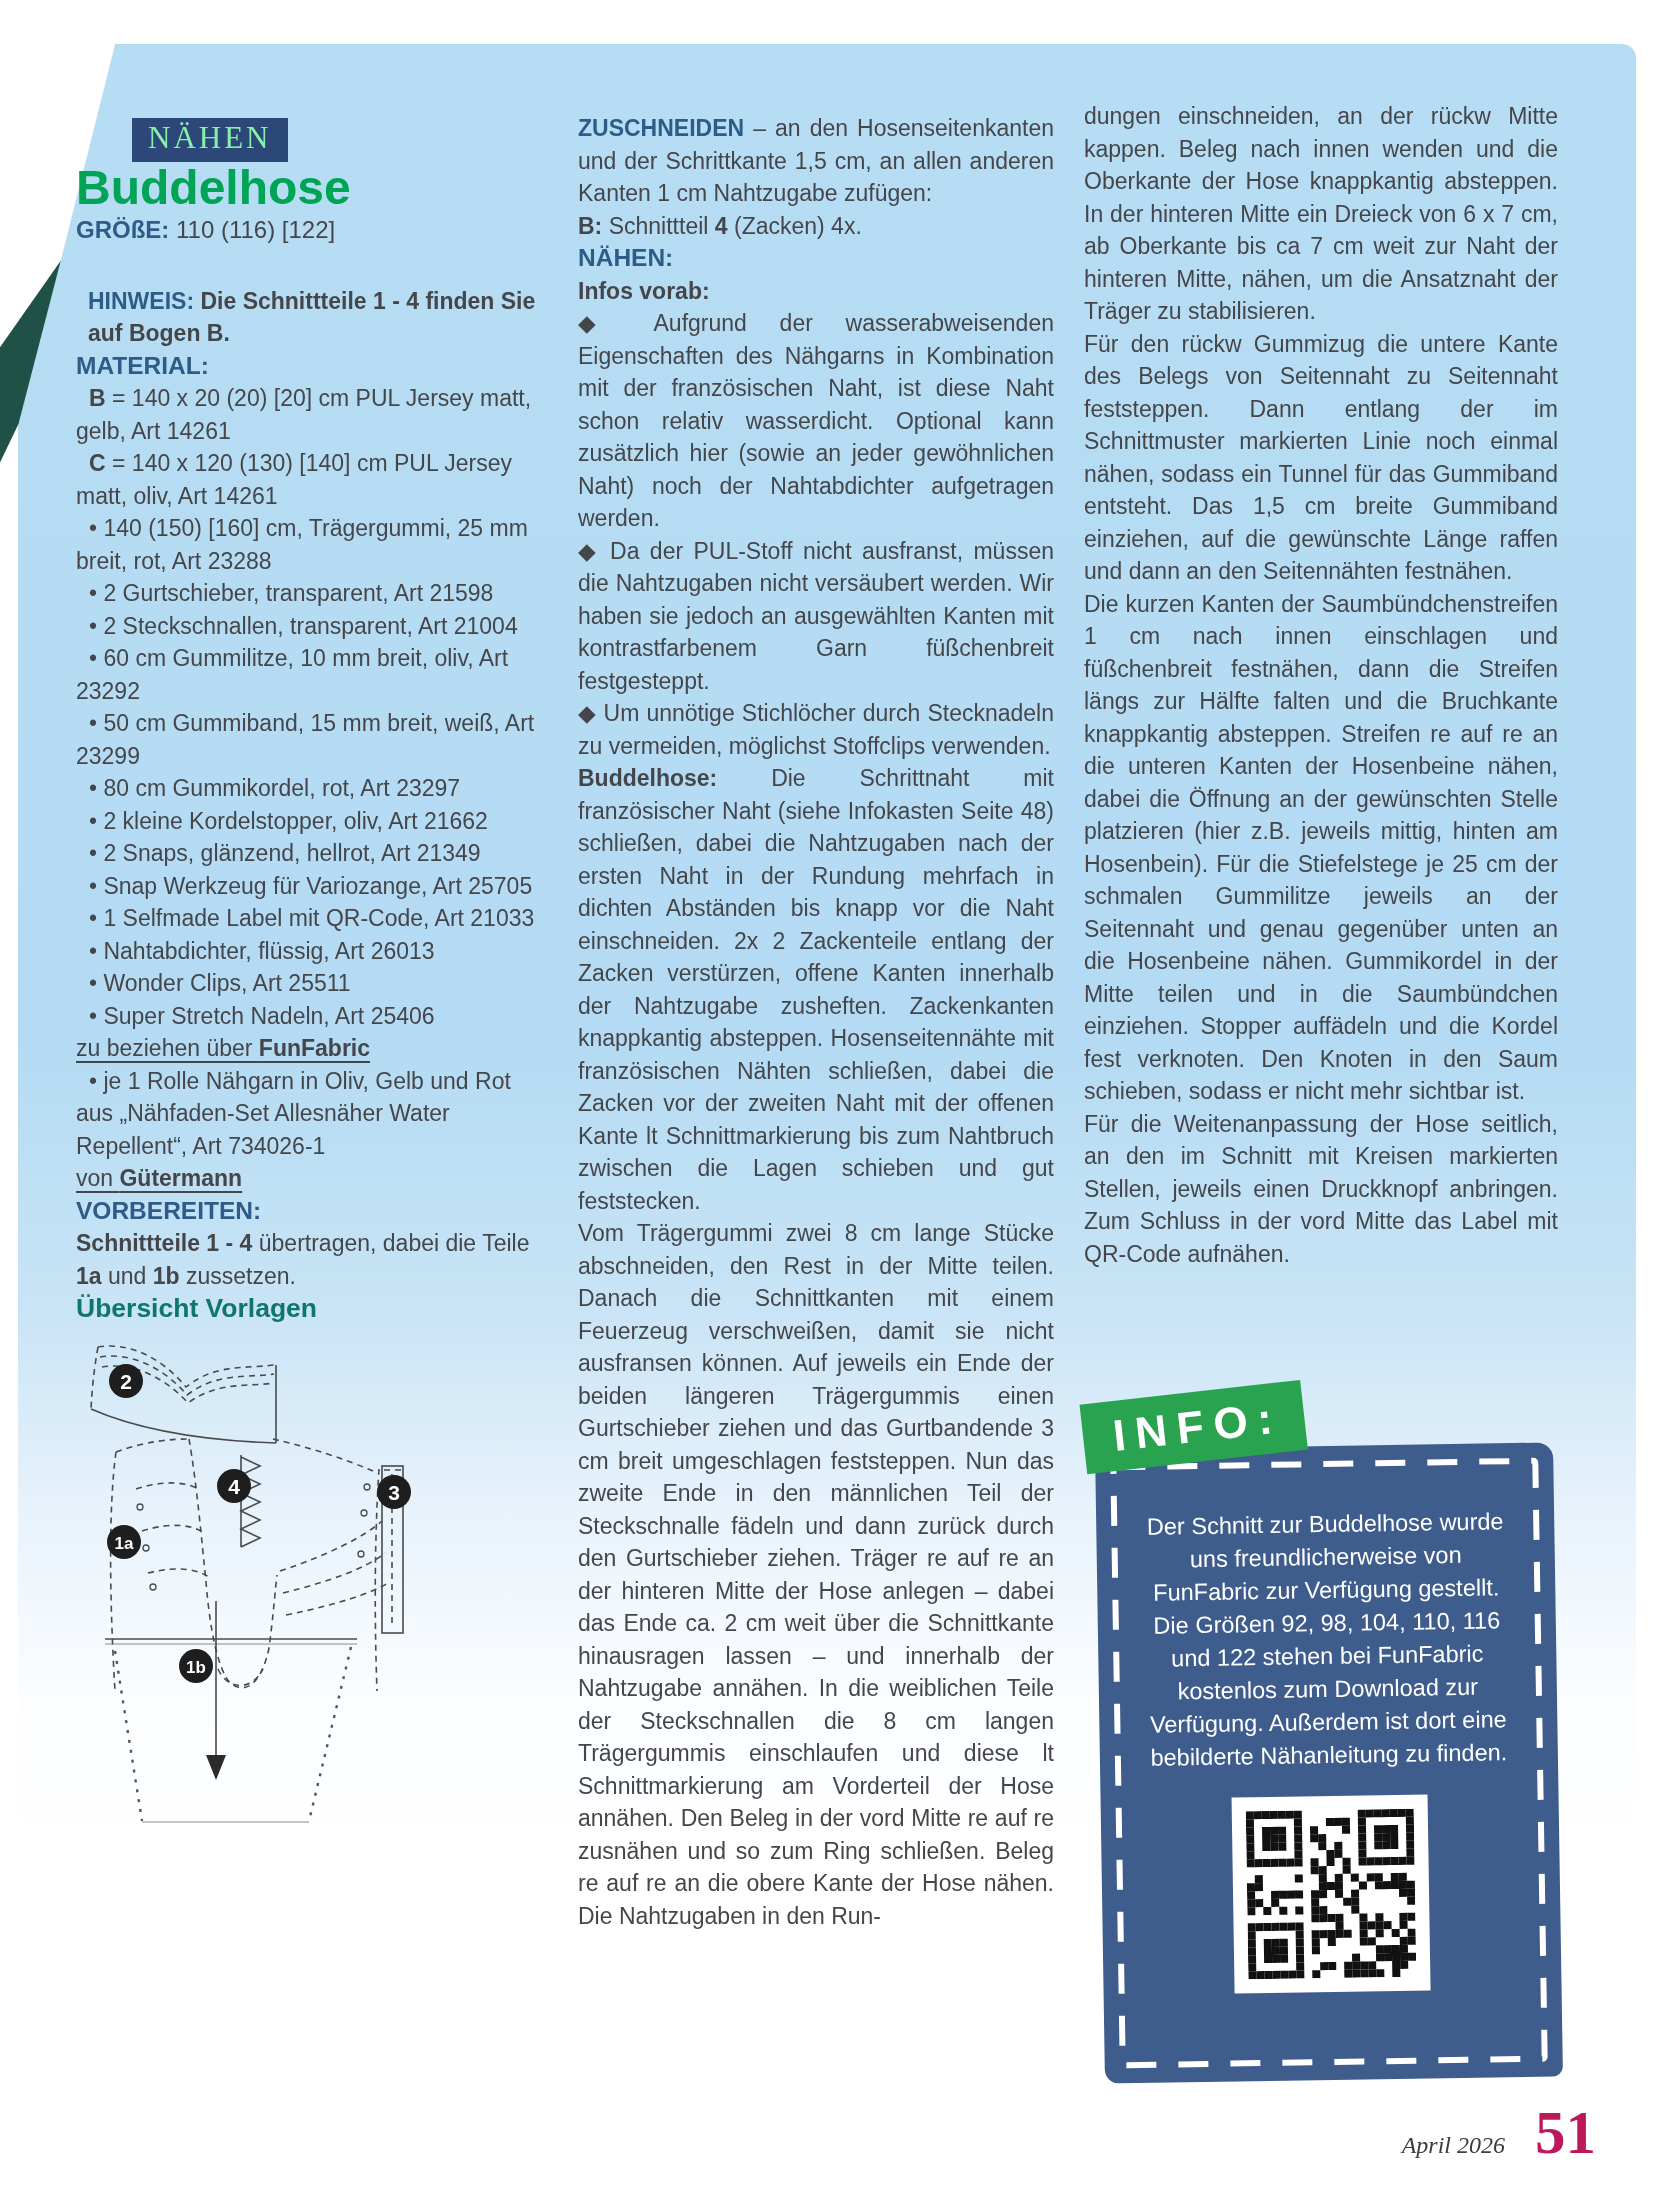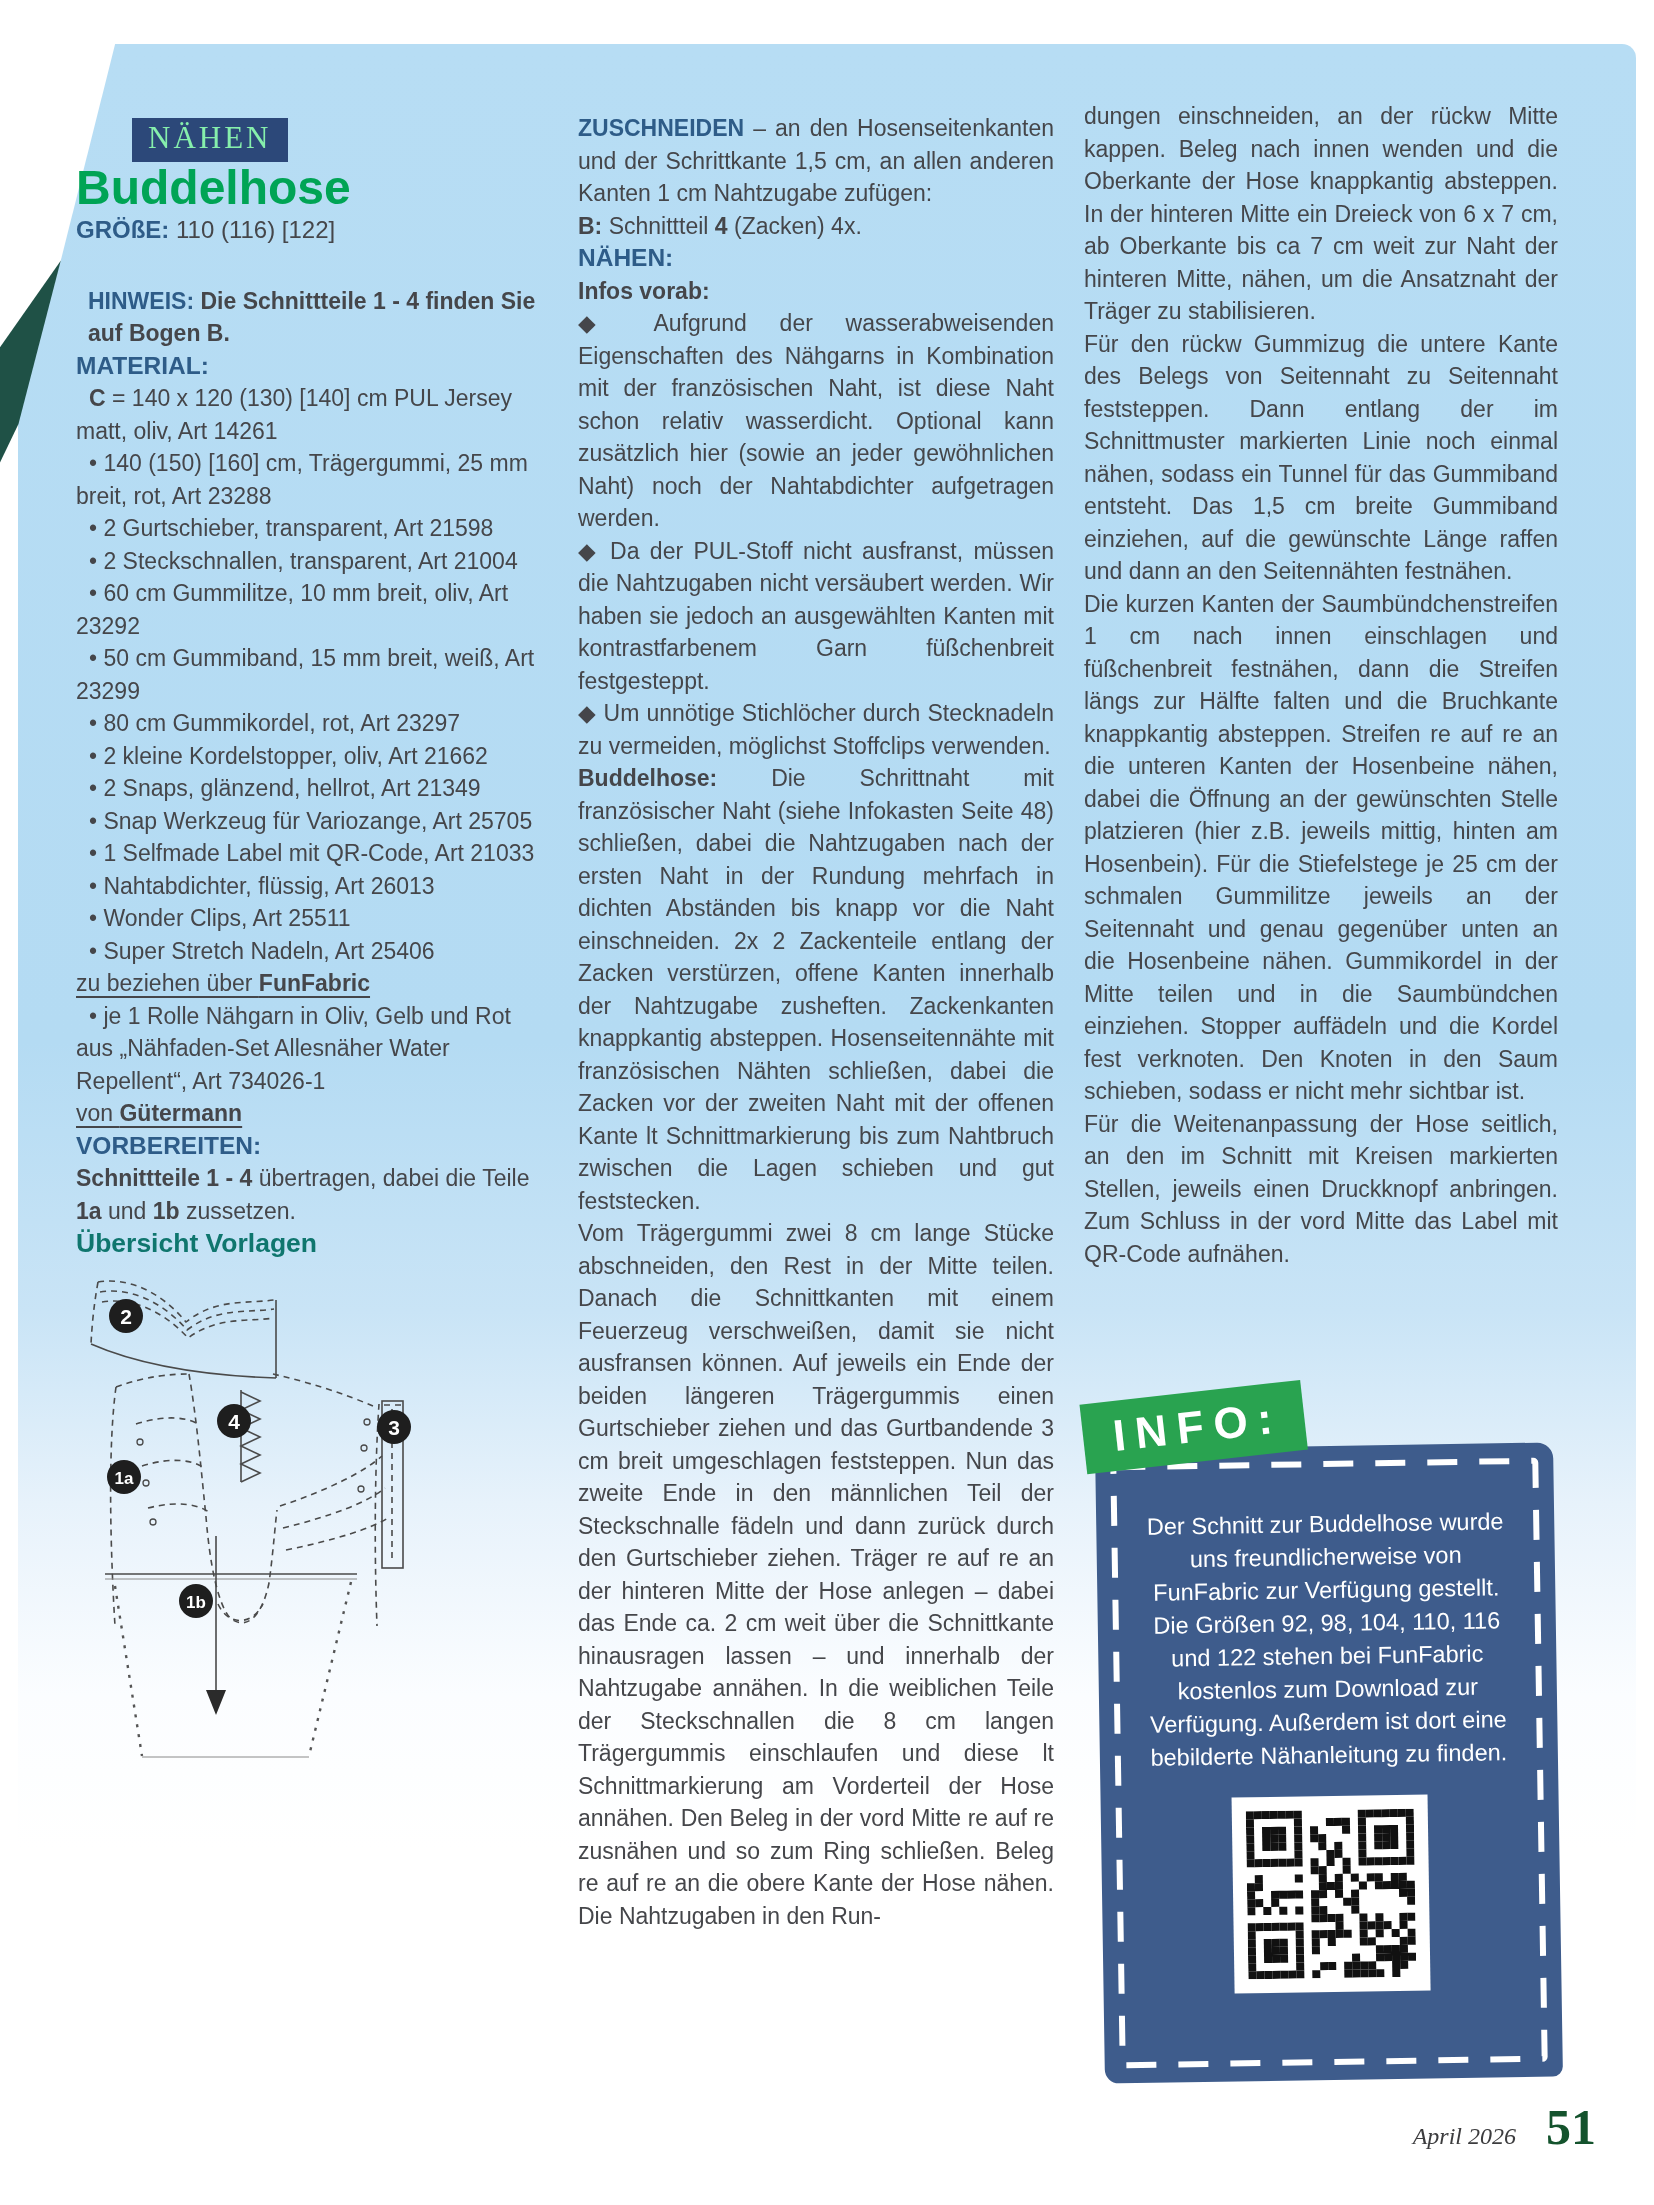--- a/index.html
+++ b/index.html
@@ -66,21 +66,21 @@
   .info-badge{position:absolute;left:-12px;top:-56px;transform:rotate(-5.5deg);
     background:var(--info-green);color:#ffffff;font-weight:700;font-size:44px;
     letter-spacing:10px;padding:10px 22px 10px 30px;}
   .info-inner{position:relative;padding:62px 40px 0;text-align:center;color:#ffffff;}
   .info-inner p{font-size:23.5px;line-height:33px;margin:0;}
   .qr-box{width:196px;height:196px;background:#ffffff;margin:24px auto 0;
     display:flex;align-items:center;justify-content:center;}
   
   .footer{position:absolute;right:58px;top:2098px;display:flex;align-items:baseline;gap:30px;}
   .footer .issue{font-family:"Liberation Serif", serif;font-style:italic;font-size:24px;color:#3c3c3e;}
-  .footer .pageno{font-family:"Liberation Serif", serif;font-weight:700;font-size:50px;color:#14532d;}
+  .footer .pageno{font-family:"Liberation Serif", serif;font-weight:700;font-size:61px;color:#be185d;}
 </style>
 </head>
 <body>
 
 <div class="bg-panel"></div>
 
 <div class="corner-box">
   <div class="corner-green"></div>
   <div class="corner-white"></div>
 </div>
@@ -88,20 +88,21 @@
 <div class="col" id="col1">
   <span class="badge">NÄHEN</span>
   <p class="title">Buddelhose</p>
   <p class="size-line">
     <span class="s-h">GRÖßE:</span>
     <span>110 (116) [122]</span>
   </p>
   <div>
       <p class="hinweis"><span class="s-h">HINWEIS: </span><span class="s-b">Die Schnittteile 1 - 4 finden Sie auf Bogen B.</span></p>
       <p class="h-blue mt34"><span>MATERIAL:</span></p>
+      <p class="mat"><span class="s-b">B</span><span> = 140 x 20 (20) [20] cm PUL Jersey matt, gelb, Art 14261</span></p>
       <p class="mat"><span class="s-b">C</span><span> = 140 x 120 (130) [140] cm PUL Jersey matt, oliv, Art 14261</span></p>
       <p class="mat"><span>• 140 (150) [160] cm, Trägergummi, 25 mm breit, rot, Art 23288</span></p>
       <p class="mat"><span>• 2 Gurtschieber, transparent, Art 21598</span></p>
       <p class="mat"><span>• 2 Steckschnallen, transparent, Art 21004</span></p>
       <p class="mat"><span>• 60 cm Gummilitze, 10 mm breit, oliv, Art 23292</span></p>
       <p class="mat"><span>• 50 cm Gummiband, 15 mm breit, weiß, Art 23299</span></p>
       <p class="mat"><span>• 80 cm Gummikordel, rot, Art 23297</span></p>
       <p class="mat"><span>• 2 kleine Kordelstopper, oliv, Art 21662</span></p>
       <p class="mat"><span>• 2 Snaps, glänzend, hellrot, Art 21349</span></p>
       <p class="mat"><span>• Snap Werkzeug für Variozange, Art 25705</span></p>

